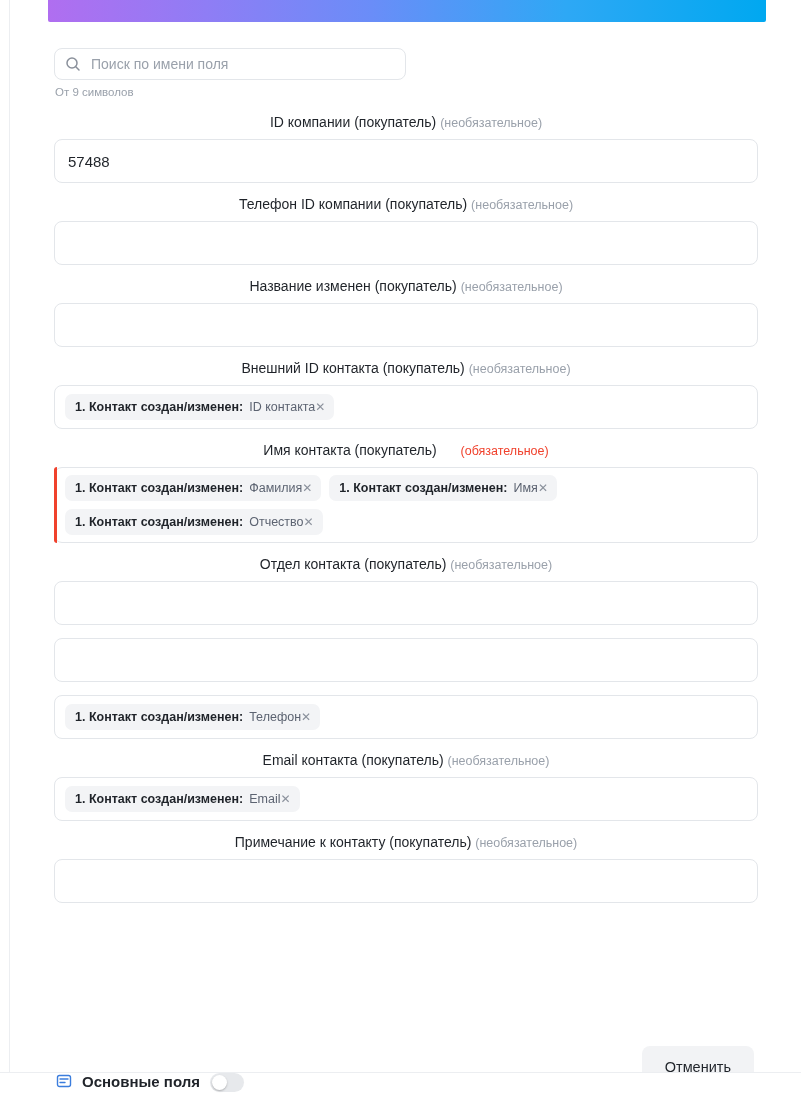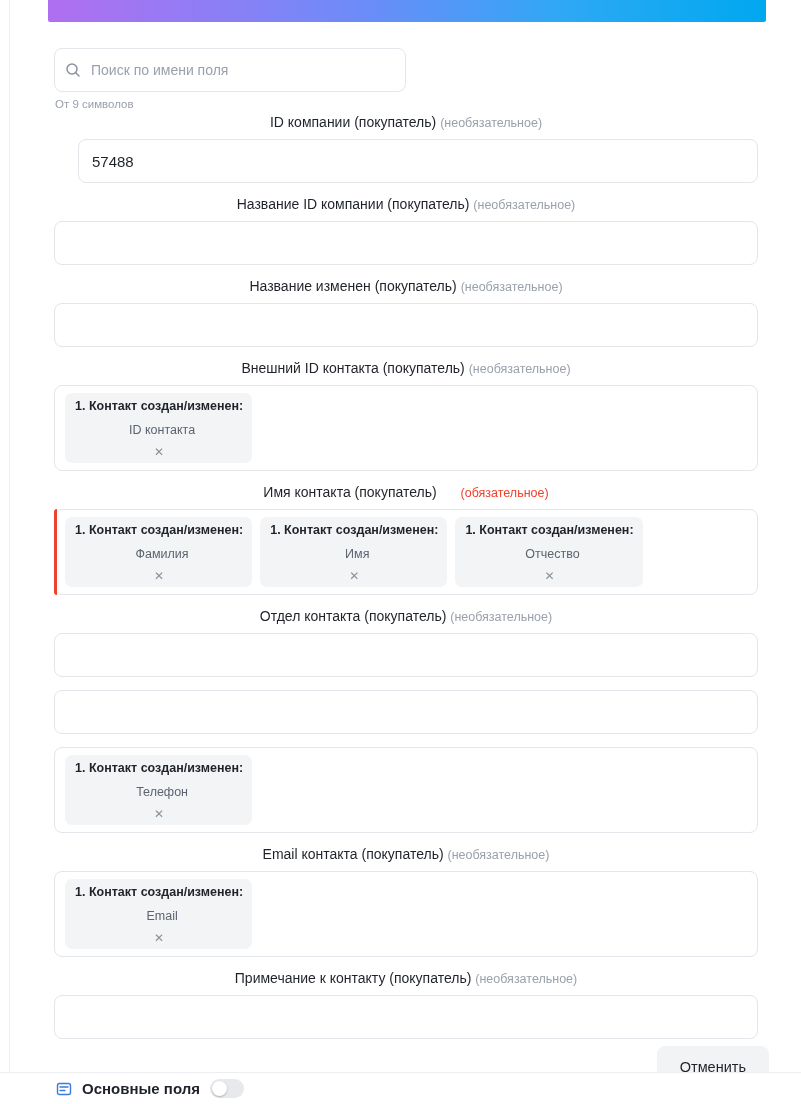--- a/index.html
+++ b/index.html
@@ -50,21 +50,21 @@
   
   .search-wrap {
     position: absolute;
     left: 44px;
     top: 26px;
     width: 352px;
   }
   .search-box {
     display: flex;
     align-items: center;
-    height: 44px;
+    height: 32px;
     border: 1px solid #e3e6ea;
     border-radius: 8px;
     background: #ffffff;
     padding: 0 10px;
     gap: 8px;
   }
   .search-icon { flex: 0 0 auto; display: block; line-height: 0; }
   .search-input {
     border: none;
     outline: none;
@@ -115,21 +115,20 @@
     flex-wrap: wrap;
     align-items: center;
     padding: 7px 10px;
     gap: 8px;
     position: relative;
   }
   .field-control.has-value {
     font-size: 15px;
     color: #1f2329;
     padding-left: 13px;
-    margin-left: 24px;
   }
   .field-control.error {
     border-color: #e3e6ea;
   }
   .field-control.error::before {
     content: "";
     position: absolute;
     left: -1px;
     top: -1px;
     bottom: -1px;
@@ -137,43 +136,41 @@
     background: #f0412c;
     border-radius: 8px 0 0 8px;
   }
   .field-control.tall { min-height: 72px; align-items: flex-start; align-content: flex-start; }
   .value-text { font-size: 15px; color: #1f2329; }
 
   
   .chip {
     display: inline-flex;
     align-items: center;
-    gap: 8px;
     background: #f3f4f6;
     border-radius: 7px;
     padding: 5px 9px 5px 10px;
     font-size: 12.5px;
     color: #414752;
     line-height: 16px;
     white-space: nowrap;
-    flex-direction: column;
   }
   .chip b { font-weight: 700; color: #1f2329; }
   .chip .chip-val { color: #5c6371; margin-left: 6px; }
   .chip-close {
     color: #8a909b;
     font-size: 12px;
     cursor: pointer;
     line-height: 1;
   }
 
   
   .footer {
     position: absolute;
-    right: 32px;
+    right: 47px;
     top: 1024px;
     display: flex;
     gap: 14px;
     align-items: center;
   }
   .btn {
     height: 42px;
     border-radius: 8px;
     font-size: 14.5px;
     padding: 0 22px;
@@ -194,21 +191,20 @@
   
   .bottom-bar {
     position: absolute;
     left: 0;
     bottom: 0;
     width: 801px;
     height: 32px;
     background: #ffffff;
     border-top: 1px solid #eceef1;
     display: flex;
-    align-items: center;
     padding-left: 56px;
     gap: 10px;
   }
   .bottom-bar .bb-label {
     font-size: 15px;
     font-weight: 700;
     color: #1f2329;
   }
   .bb-icon { color: #3b7ddd; line-height: 0; }
   .toggle {
@@ -254,21 +250,21 @@
   </div>
 
   <div class="fields" id="fields-container">
       <div class="field">
         <div class="field-label"><span>ID компании (покупатель)</span> <span class="opt">(необязательное)</span></div>
         <div class="field-control has-value">
           <span class="value-text">57488</span>
         </div>
       </div>
       <div class="field">
-        <div class="field-label"><span>Название ID компании (покупатель)</span> <span class="opt">(необязательное)</span></div>
+        <div class="field-label"><span>Телефон ID компании (покупатель)</span> <span class="opt">(необязательное)</span></div>
         <div class="field-control"></div>
       </div>
       <div class="field">
         <div class="field-label"><span>Название изменен (покупатель)</span> <span class="opt">(необязательное)</span></div>
         <div class="field-control"></div>
       </div>
       <div class="field">
         <div class="field-label"><span>Внешний ID контакта (покупатель)</span> <span class="opt">(необязательное)</span></div>
         <div class="field-control">
           <span class="chip">

